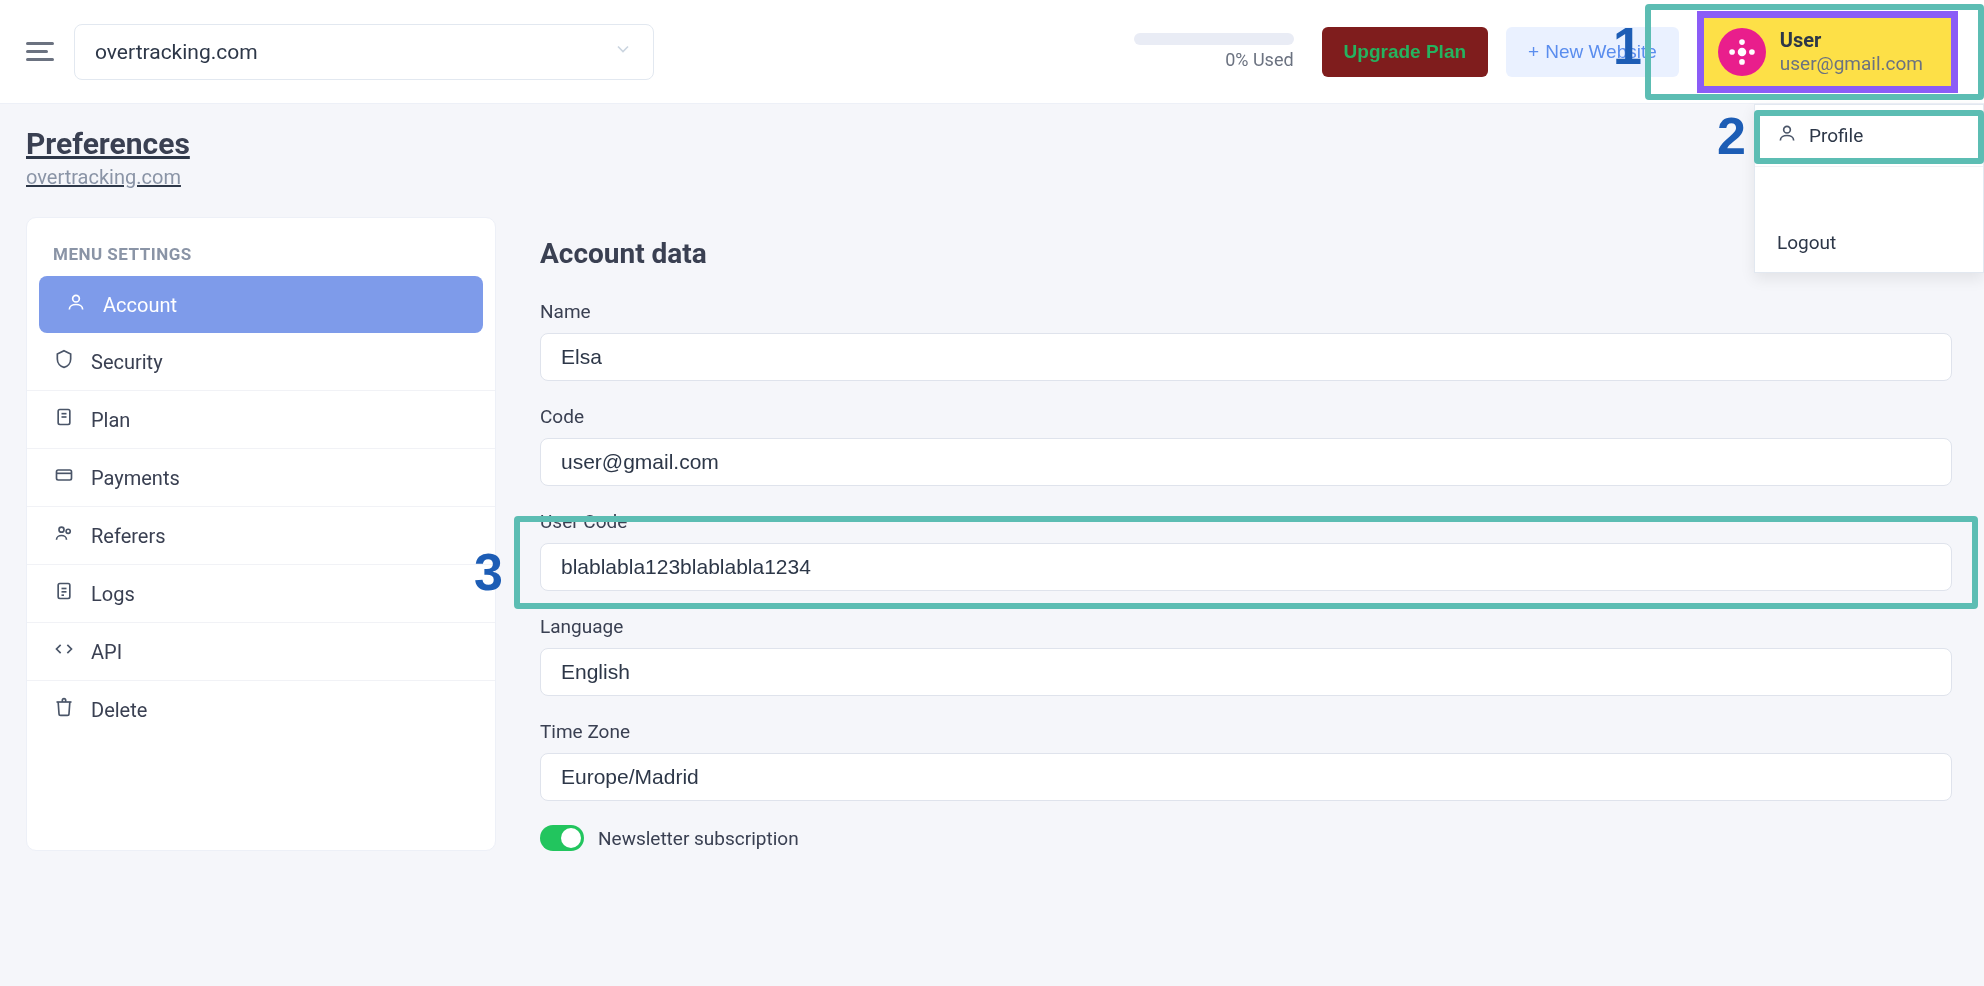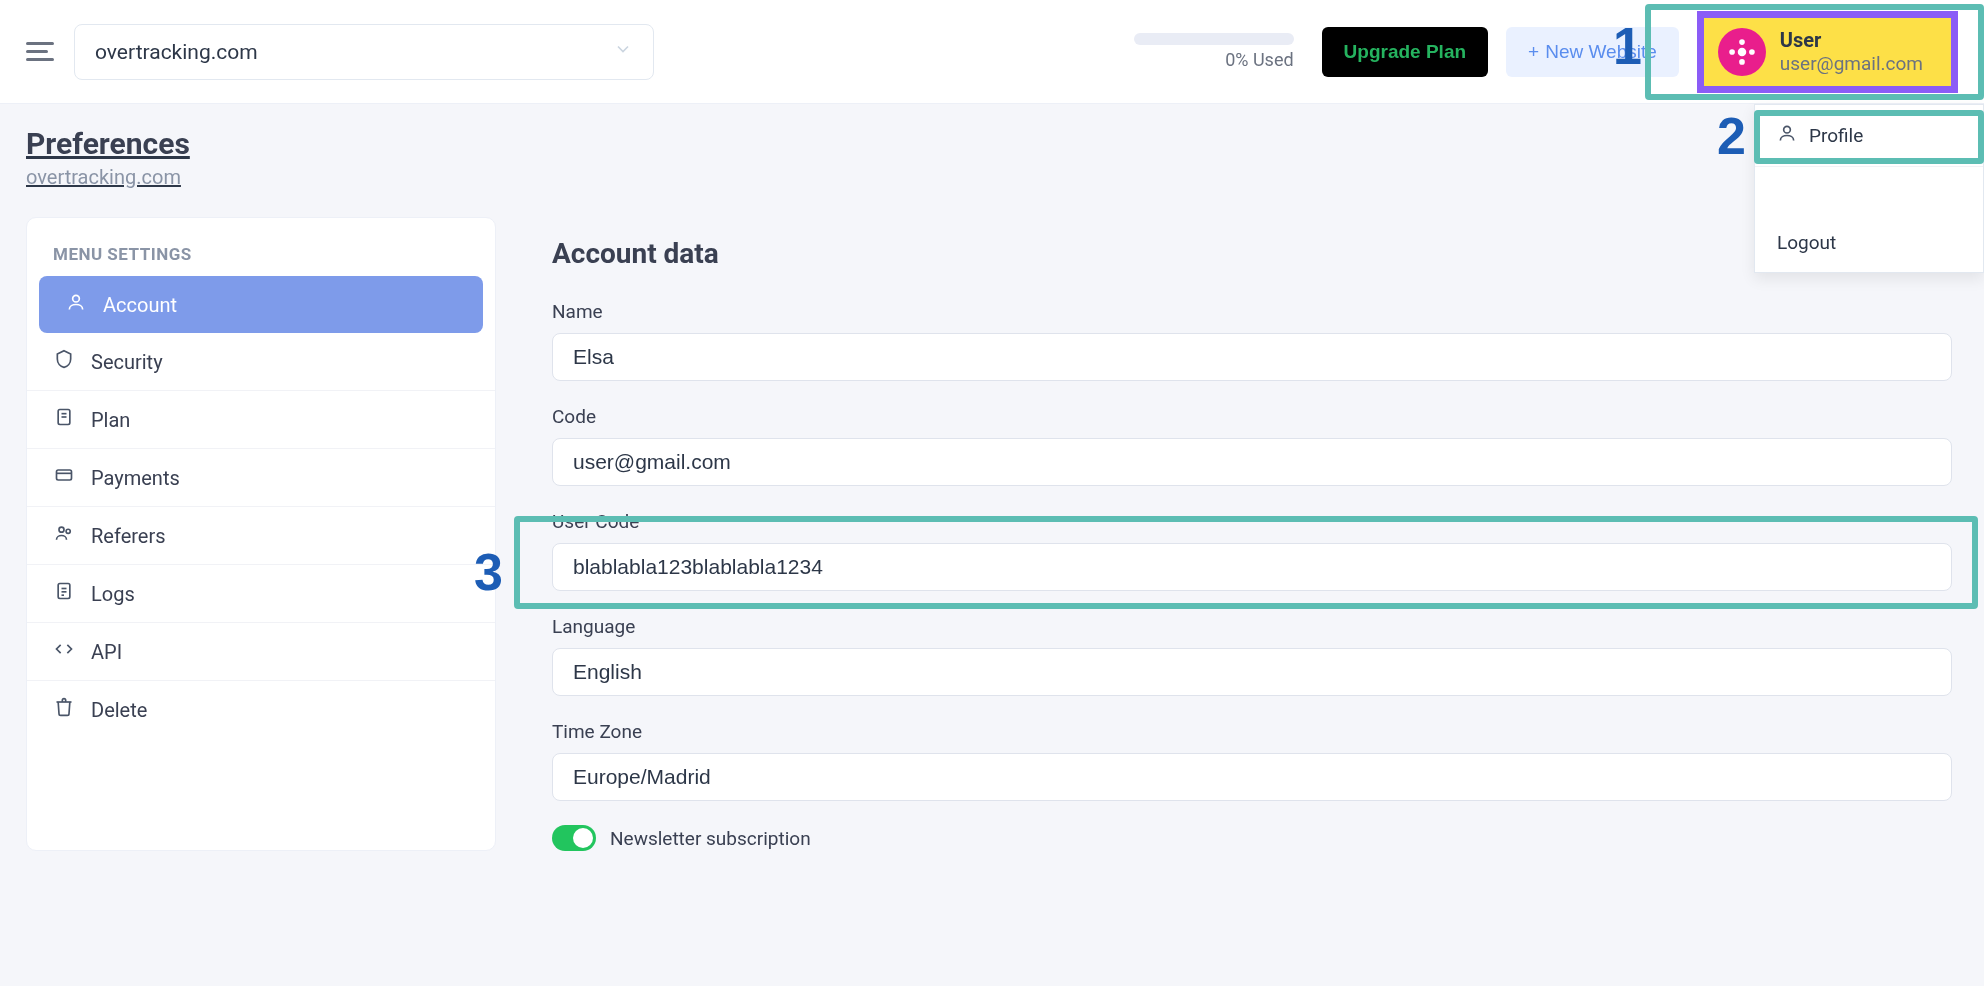--- a/index.html
+++ b/index.html
@@ -44,21 +44,21 @@
 }
 .site-select .chev { color:#cbd5e0; }
 
 .topbar-spacer { flex: 1; }
 
 .usage-block { display:flex; flex-direction:column; align-items:flex-end; margin-right: 10px; text-align: center; }
 .usage-bar { width:160px; height:12px; background:#e9ecf5; border-radius:6px; margin-bottom:4px;}
 .usage-text { font-size:18px; color:#6b7280; }
 
 .btn-green {
-  background:#000000; color:#25b35f; border:none; border-radius:6px;
+  background:#7f1d1d; color:#25b35f; border:none; border-radius:6px;
   padding:14px 22px; font-size:19px; font-weight:600; cursor:pointer;
 }
 .btn-blue {
   background:#eaf1ff; color:#5a8dee; border:none; border-radius:6px;
   padding:14px 22px; font-size:19px; font-weight:500; cursor:pointer;
   display:flex; align-items:center; gap:6px;
 }
 
 .user-pill {
   display:flex; align-items:center; gap:14px;
@@ -94,21 +94,21 @@
 
 .page-head {
   padding: 22px 26px 28px;
   text-decoration: underline;
 }
 .page-head h1 { font-size:30px; font-weight:700; color:#3a4052; margin-bottom:4px; }
 .page-head .sub { font-size:20px; color:#8a94a6; }
 
 
 .content {
-  display:flex; gap:50px; padding:0 26px;
+  display:flex; gap:38px; padding:0 26px;
 }
 
 .sidebar-card {
   width:470px; background:#fff; border-radius:10px;
   border:1px solid #edf0f7;
   padding:26px 0 8px;
 }
 .sidebar-card .hdr {
   font-size:17px; font-weight:700; color:#8a94a6; letter-spacing:0.5px;
   padding:0 26px 12px;

